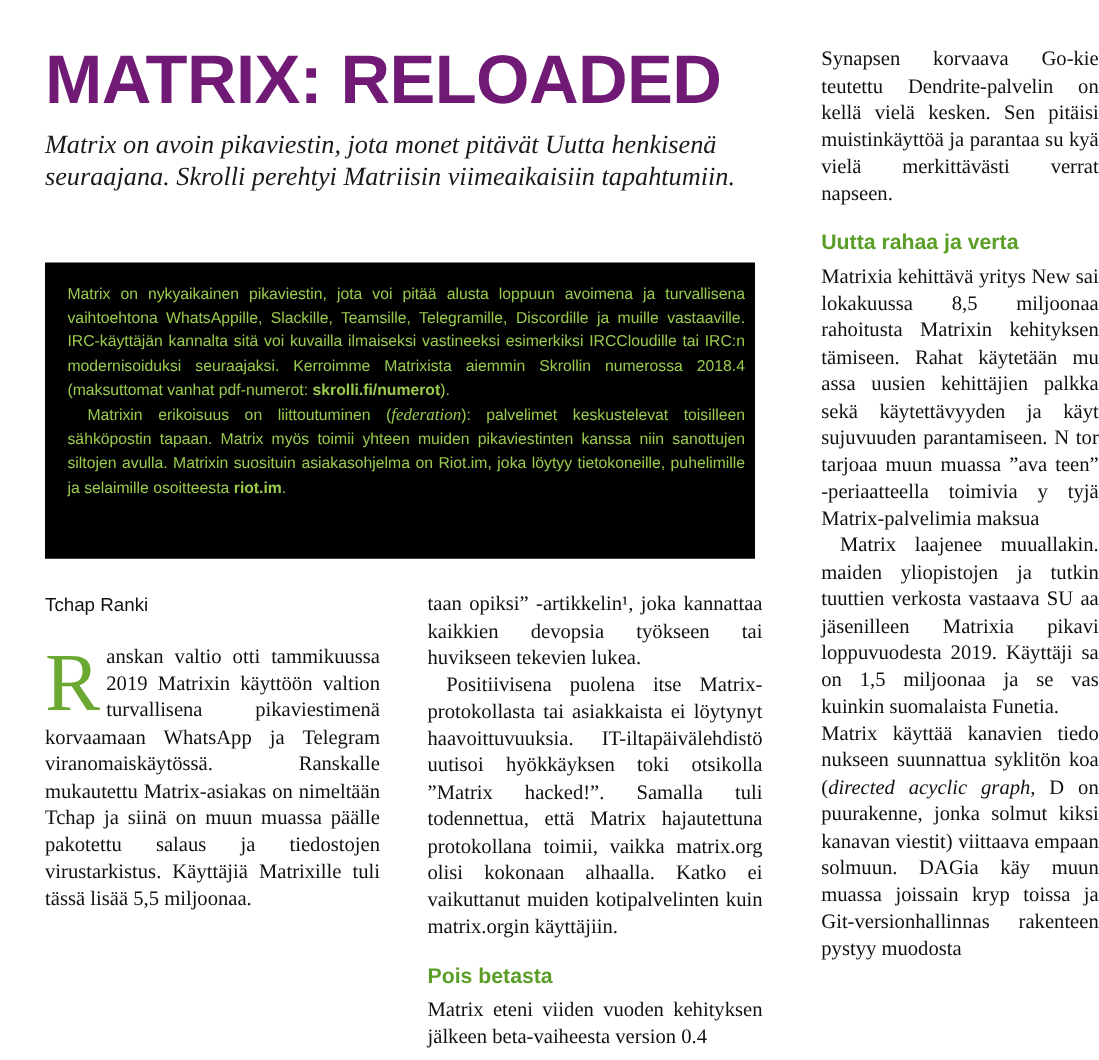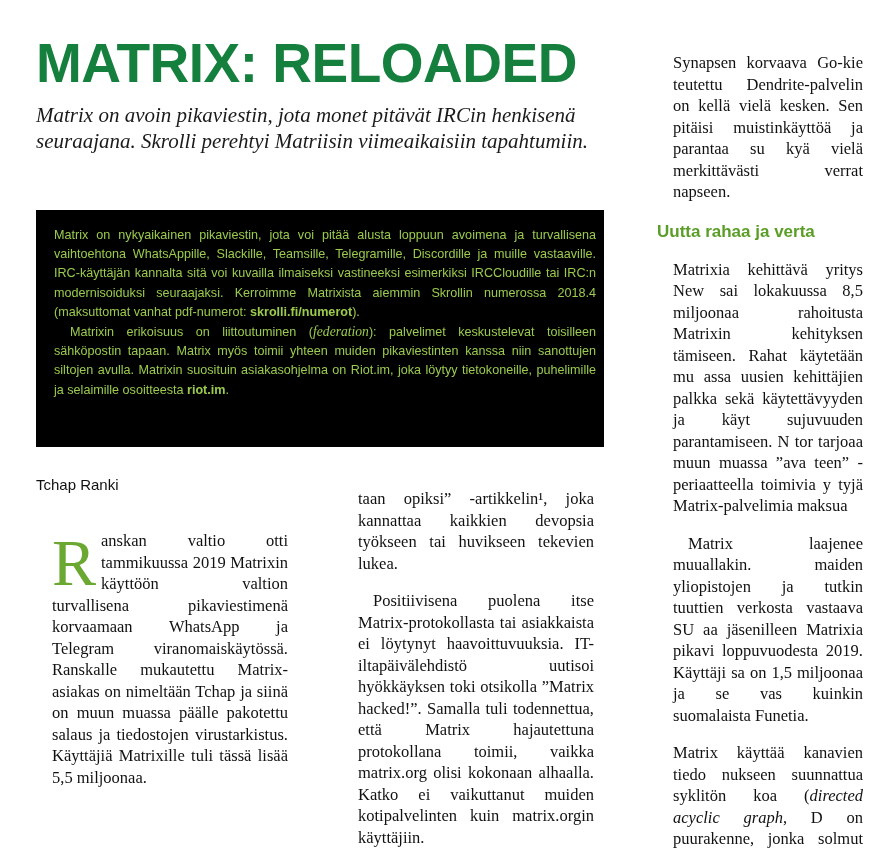--- a/index.html
+++ b/index.html
@@ -22,21 +22,21 @@
     padding: 34px 0 0 36px;
   }
 
   
   .title {
     font-family: "Liberation Sans", sans-serif;
     font-weight: bold;
     font-size: 55px;
     line-height: 58px;
     letter-spacing: -0.5px;
-    color: #15803d;
+    color: #701a75;
     margin: 0;
     white-space: nowrap;
   }
 
   .standfirst {
     font-family: "Liberation Serif", serif;
     font-style: italic;
     font-size: 21px;
     line-height: 26px;
     color: #1a1a1a;
@@ -90,21 +90,21 @@
 
   .col {
     position: absolute;
     top: 472px;
     font-size: 16.5px;
     line-height: 21.5px;
     text-align: justify;
     hyphens: auto;
   }
   .col p {
-    margin: 16px;
+    margin: 0;
   }
   .col p + p {
     text-indent: 15px;
   }
   .col1 { left: 36px;  width: 268px; top: 514px; }
   .col2 { left: 342px; width: 268px; }
   .col3 { left: 657px; width: 222px; top: 36px; }
 
   
   .dropcap {
@@ -131,21 +131,21 @@
   .col3 p.cont { text-indent: 0; }
   i { font-style: italic; }
 </style>
 </head>
 <body>
 
 <div class="page">
 
   <h1 class="title">MATRIX: RELOADED</h1>
 
-  <div class="standfirst">Matrix on avoin pikaviestin, jota monet pitävät IRCin henkisenä seuraajana. Skrolli perehtyi Matriisin viimeaikaisiin tapahtumiin.</div>
+  <div class="standfirst">Matrix on avoin pikaviestin, jota monet pitävät Uutta henkisenä seuraajana. Skrolli perehtyi Matriisin viimeaikaisiin tapahtumiin.</div>
 
   <div class="blackbox">
     <p><span>Matrix on nykyaikainen pikaviestin, jota voi pitää alusta loppuun avoimena ja turvallisena vaihtoehtona WhatsAppille, Slackille, Teamsille, Telegramille, Discordille ja muille vastaaville. IRC-käyttäjän kannalta sitä voi kuvailla ilmaiseksi vastineeksi esimerkiksi IRCCloudille tai IRC:n modernisoiduksi seuraajaksi. Kerroimme Matrixista aiemmin Skrollin numerossa 2018.4 (maksuttomat vanhat pdf-numerot: </span><span class="linkish">skrolli.fi/numerot</span><span>).</span></p>
     <p class="indent"><span>Matrixin erikoisuus on liittoutuminen (</span><em>federation</em><span>): palvelimet keskustelevat toisilleen sähköpostin tapaan. Matrix myös toimii yhteen muiden pikaviestinten kanssa niin sanottujen siltojen avulla. Matrixin suosituin asiakasohjelma on Riot.im, joka löytyy tietokoneille, puhelimille ja selaimille osoitteesta </span><span class="linkish">riot.im</span><span>.</span></p>
   </div>
 
   <div class="byline">Tchap Ranki</div>
 
   <div class="col col1">
     <p><span class="dropcap">R</span><span>anskan valtio otti tammikuussa 2019 Matrixin käyttöön valtion turvallisena pikaviestimenä korvaamaan WhatsApp ja Telegram viranomaiskäytössä. Ranskalle mukautettu Matrix-asiakas on nimeltään Tchap ja siinä on muun muassa päälle pakotettu salaus ja tiedostojen virustarkistus. Käyttäjiä Matrixille tuli tässä lisää 5,5 miljoonaa.</span></p>

